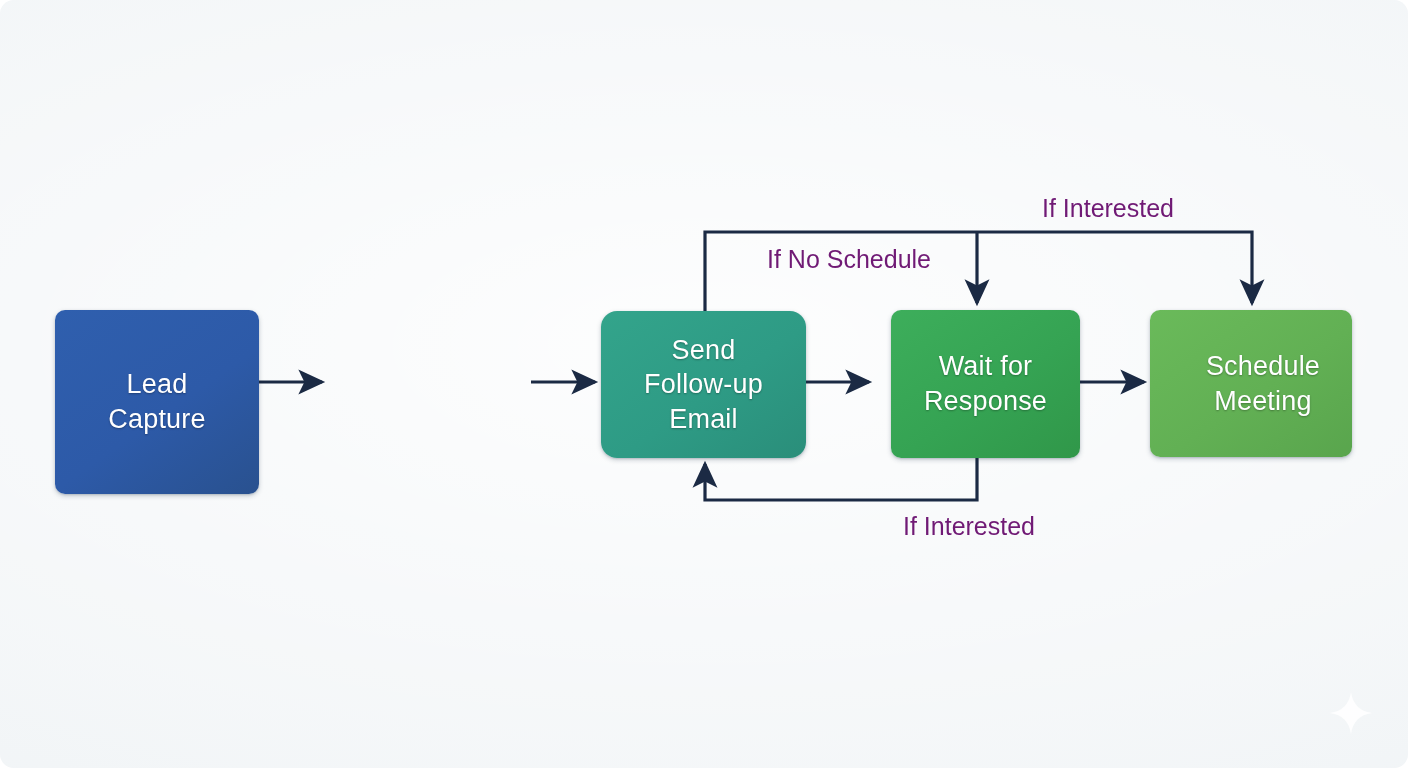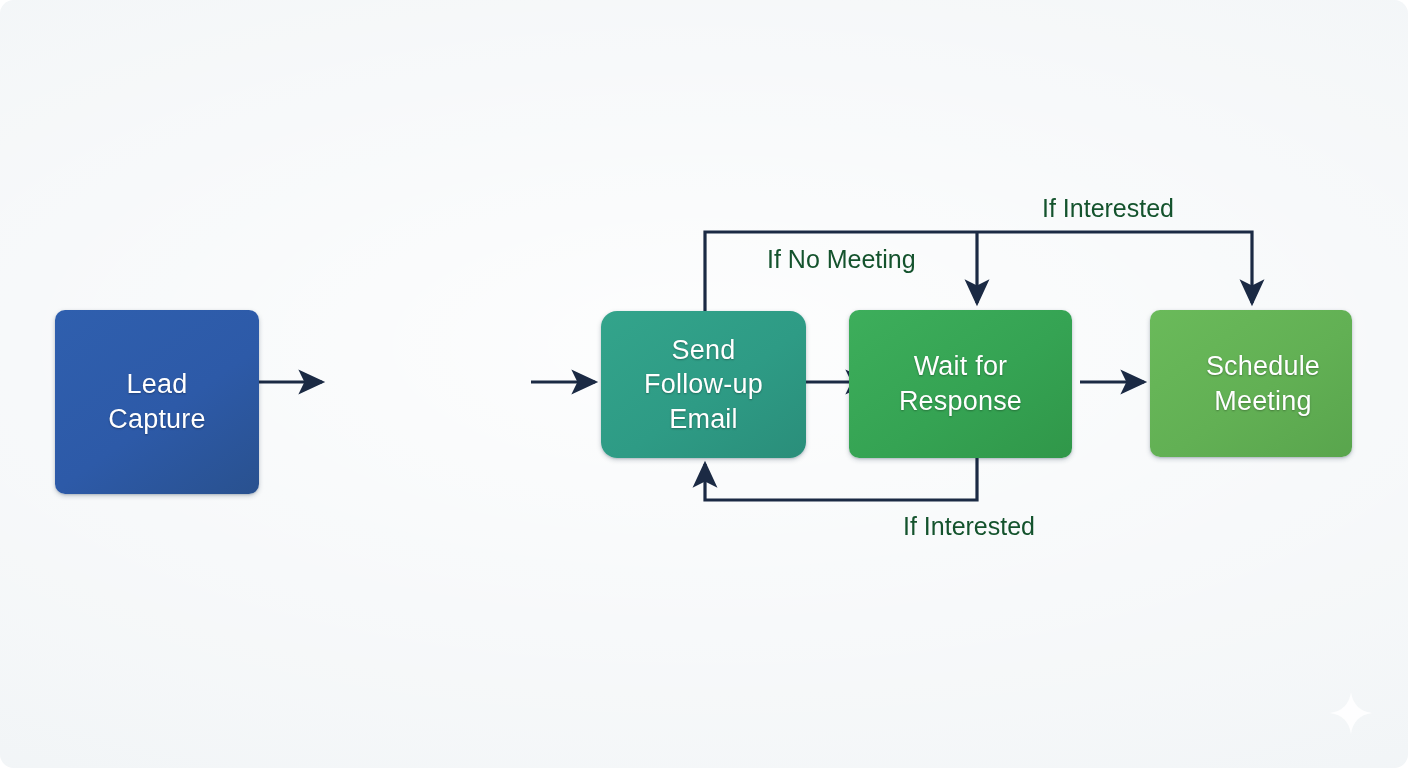--- a/index.html
+++ b/index.html
@@ -42,21 +42,21 @@
     box-shadow: 0 2px 5px rgba(25,45,70,0.22), 0 1px 2px rgba(25,45,70,0.16);
     text-shadow: 0 1px 2px rgba(0,0,0,0.30);
     padding: 0 8px;
     box-sizing: border-box;
     z-index: 3;
   }
   .node span { display: block; white-space: pre-line; }
 
   .edge-label {
     position: absolute;
-    color: #14532d;
+    color: #701a75;
     font-size: 25px;
     line-height: 1;
     white-space: nowrap;
     z-index: 4;
   }
   svg.wires {
     position: absolute;
     left: 0; top: 0;
     width: 1408px;
     height: 768px;
@@ -103,35 +103,35 @@
   </div>
 
 
   <div class="node" style="left:601px; top:311px; width:205px; height:147px;
               background:linear-gradient(145deg,#33a48b 0%,#2e9b85 55%,#2a8e7a 100%);border-radius:16px;">
     <span>Send
 Follow-up
 Email</span>
   </div>
 
-  <div class="node" style="left:849px; top:310px; width:223px; height:148px;
+  <div class="node" style="left:891px; top:310px; width:189px; height:148px;
               background:linear-gradient(145deg,#3dae5b 0%,#35a353 55%,#309749 100%);">
     <span>Wait for
 Response</span>
   </div>
 
   <div class="node" style="left:1150px; top:310px; width:202px; height:147px;
               background:linear-gradient(145deg,#6aba5a 0%,#62b054 55%,#59a54d 100%);padding-left:32px;">
     <span>Schedule
 Meeting</span>
   </div>
 
   <div class="edge-label" style="left:1042px; top:196px;">If Interested</div>
 
-  <div class="edge-label" style="left:767px; top:247px;">If No Meeting</div>
+  <div class="edge-label" style="left:767px; top:247px;">If No Schedule</div>
 
   <div class="edge-label" style="left:903px; top:514px;">If Interested</div>
 
   <svg class="sparkle" style="left:1327px; top:689px; width:48px; height:48px;" viewBox="0 0 48 48" xmlns="http://www.w3.org/2000/svg">
     <path d="M24 3 C26 15.5 32.5 22 45 24 C32.5 26 26 32.5 24 45 C22 32.5 15.5 26 3 24 C15.5 22 22 15.5 24 3 Z" fill="#ffffff" opacity="0.95"></path>
   </svg>
 
 </div>
 
 </body></html>

